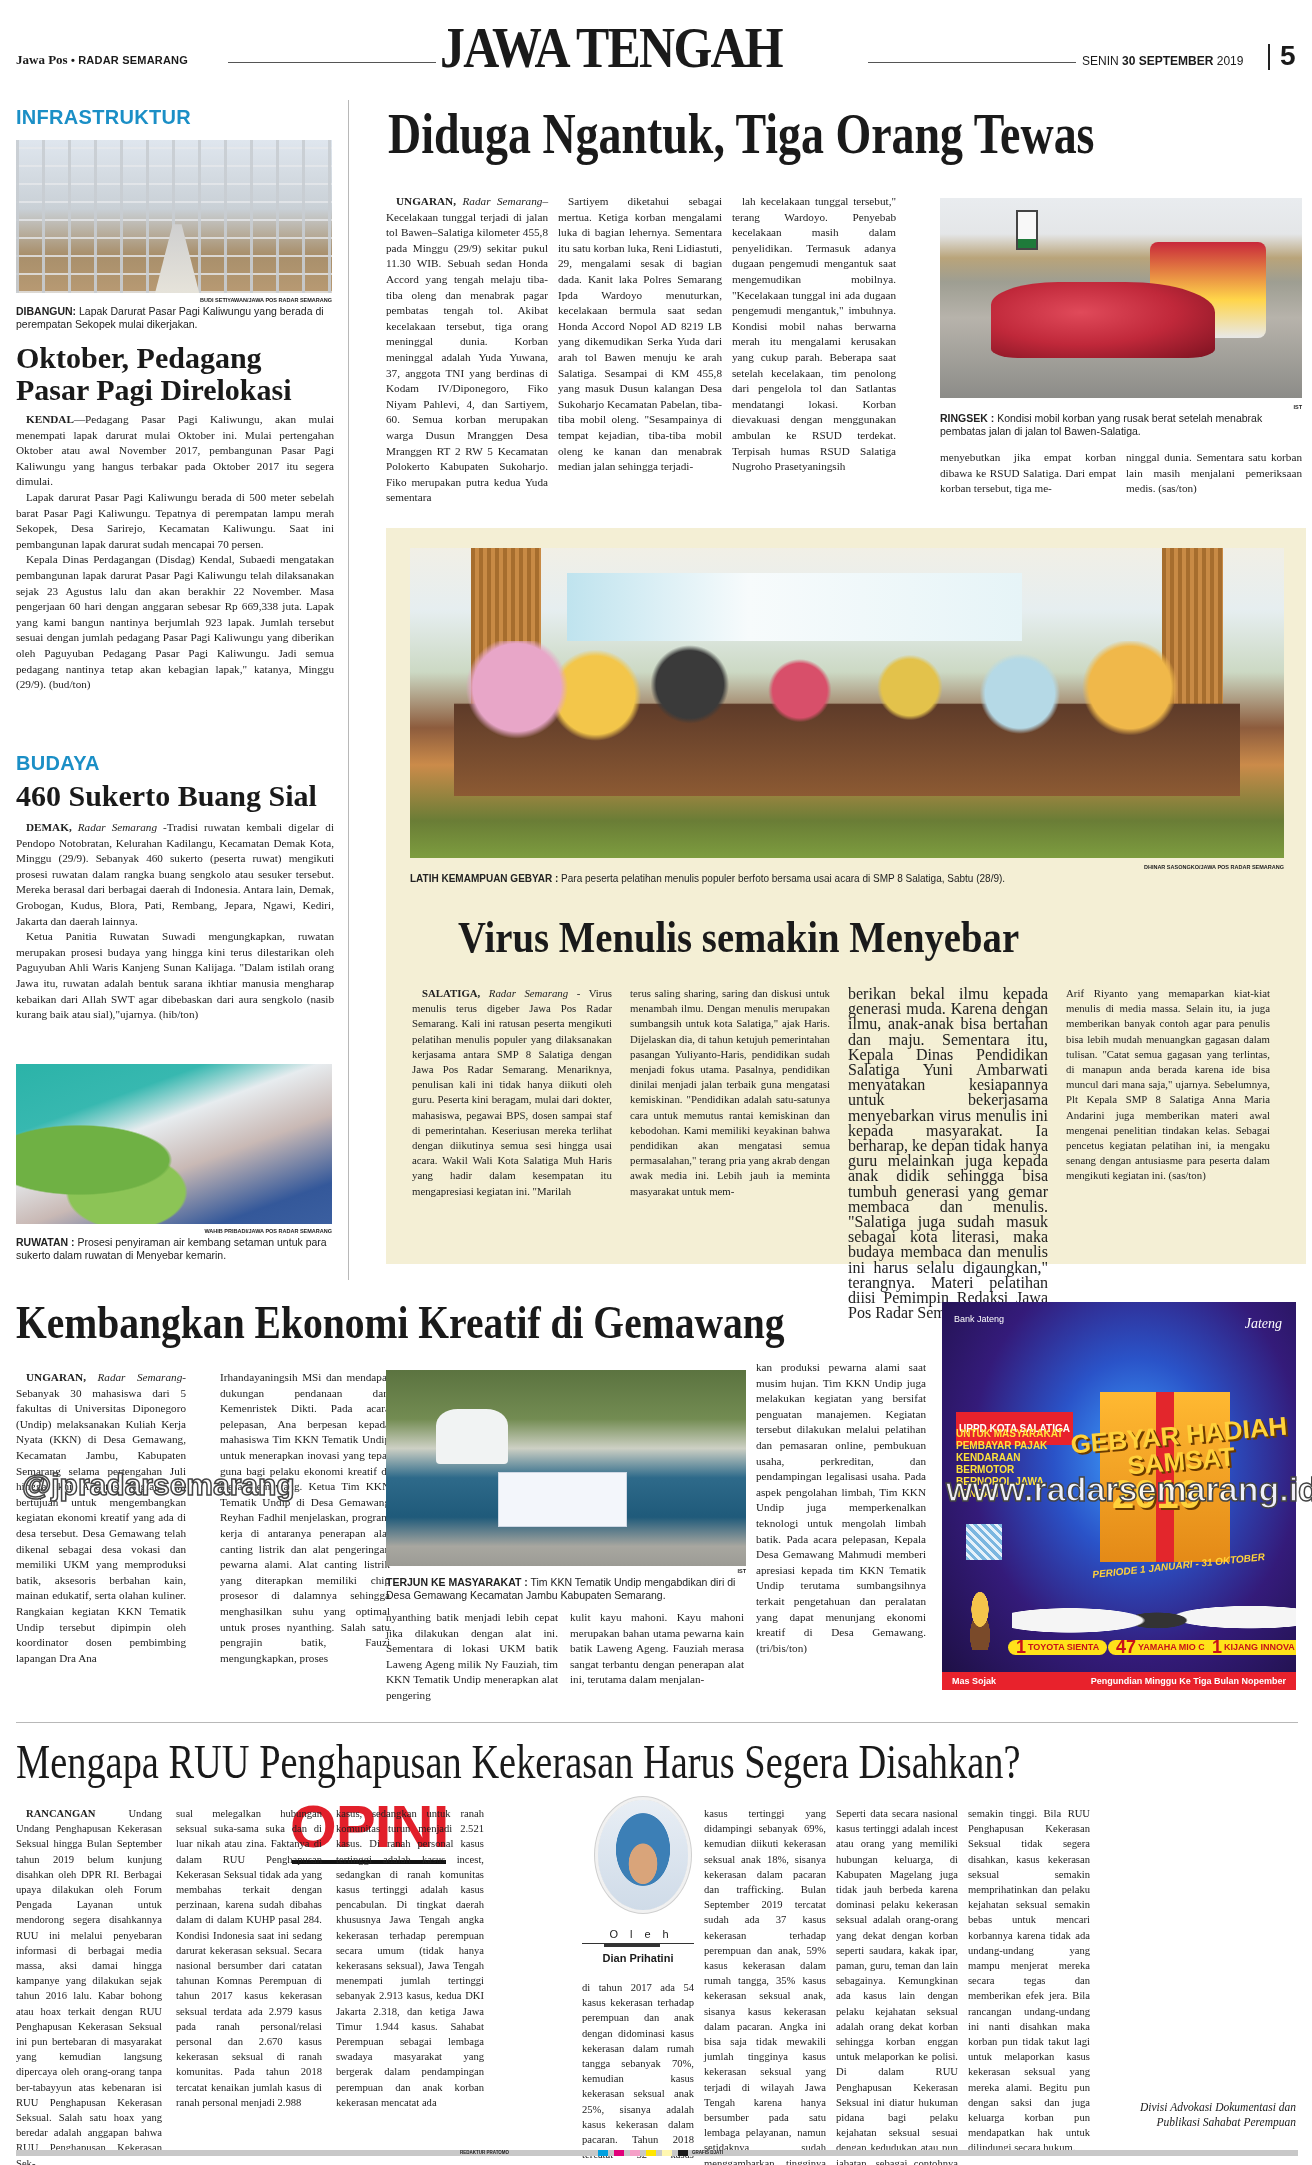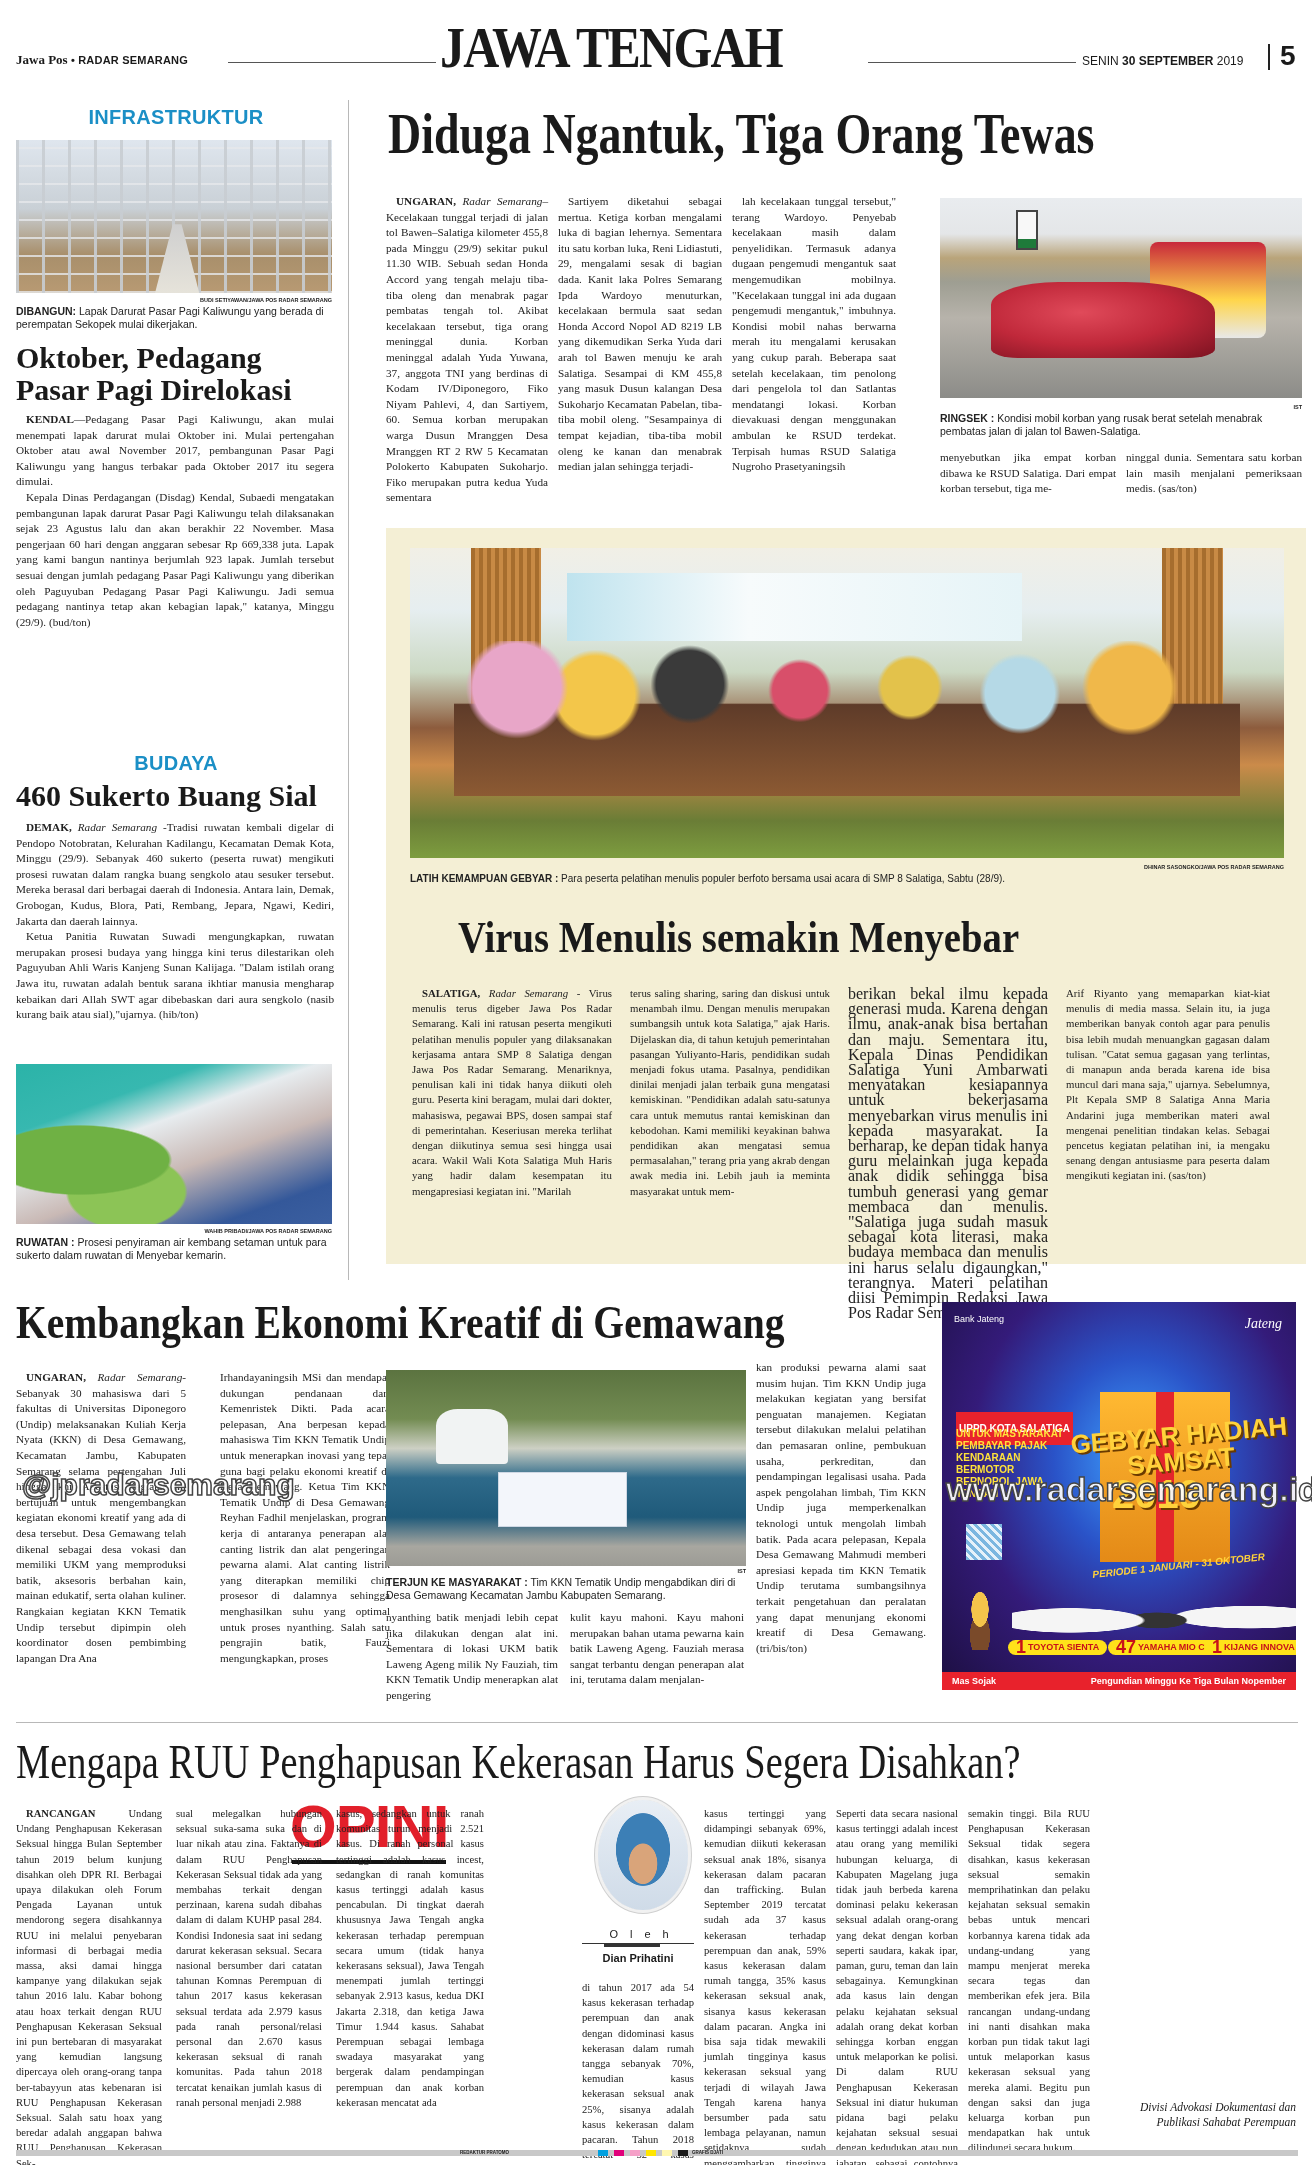--- a/index.html
+++ b/index.html
@@ -9,21 +9,21 @@
 
   
   .mast-left { left: 16px; top: 52px; font-size: 13px; font-family: "Liberation Serif", serif; font-weight: bold; white-space: nowrap; }
   .mast-left .rs { font-family: "Liberation Sans", sans-serif; font-size: 11px; letter-spacing: 0.2px; }
   .mast-line { height: 1px; background: #555; top: 62px; }
   .mast-title { left: 440px; top: 14px; font-family: "Liberation Serif", serif; font-weight: bold; font-size: 58px; letter-spacing: -2px; transform: scaleX(0.86); transform-origin: left top; white-space: nowrap; }
   .mast-date { left: 1082px; top: 54px; font-family: "Liberation Sans", sans-serif; font-size: 12px; white-space: nowrap; }
   .mast-sep { left: 1268px; top: 44px; width: 2px; height: 26px; background: #222; }
   .mast-page { left: 1280px; top: 40px; font-family: "Liberation Sans", sans-serif; font-weight: bold; font-size: 28px; }
 
-  .kicker { font-family: "Liberation Sans", sans-serif; font-weight: bold; color: #1b8fc6; font-size: 20px; text-align: center; letter-spacing: 0.3px; }
+  .kicker { font-family: "Liberation Sans", sans-serif; font-weight: bold; color: #1b8fc6; font-size: 20px; letter-spacing: 0.3px; }
   .photo-credit { font-family: "Liberation Sans", sans-serif; font-size: 5.5px; font-weight: bold; text-align: right; color: #222; }
   .caption { font-family: "Liberation Sans", sans-serif; font-size: 10.5px; line-height: 13px; color: #222; }
   .caption b { font-weight: bold; }
   .hl-side { font-family: "Liberation Serif", serif; font-weight: bold; font-size: 30px; line-height: 32px; }
   .body-text { font-family: "Liberation Serif", serif; font-size: 11.2px; line-height: 15.6px; text-align: justify; color: #222; }
   .body-text p { text-indent: 10px; }
   .body-text .lead { font-weight: bold; }
   .col { position: absolute; }
 
   .hl-main { font-family: "Liberation Serif", serif; font-weight: bold; white-space: nowrap; transform-origin: left top; }
@@ -123,20 +123,21 @@
 
 <div class="abs kicker" style="left:16px; top:106px; width:320px;">INFRASTRUKTUR</div>
 <div class="ph ph-infra" style="left:16px; top:140px; width:316px; height:153px;"></div>
 <div class="abs photo-credit" style="left:16px; top:297px; width:316px;">BUDI SETIYAWAN/JAWA POS RADAR SEMARANG</div>
 <div class="abs caption" style="left:16px; top:305px; width:318px;">
   <b>DIBANGUN:</b><span> Lapak Darurat Pasar Pagi Kaliwungu yang berada di perempatan Sekopek mulai dikerjakan.</span>
 </div>
 <div class="abs hl-side" style="left:16px; top:342px; width:320px;">Oktober, Pedagang Pasar Pagi Direlokasi</div>
 <div class="abs body-text" style="left:16px; top:412px; width:318px;">
   <p><span class="lead">KENDAL</span><span>—Pedagang Pasar Pagi Kaliwungu, akan mulai menempati lapak darurat mulai Oktober ini. Mulai pertengahan Oktober atau awal November 2017, pembangunan Pasar Pagi Kaliwungu yang hangus terbakar pada Oktober 2017 itu segera dimulai.</span></p>
+  <p>Lapak darurat Pasar Pagi Kaliwungu berada di 500 meter sebelah barat Pasar Pagi Kaliwungu. Tepatnya di perempatan lampu merah Sekopek, Desa Sarirejo, Kecamatan Kaliwungu. Saat ini pembangunan lapak darurat sudah mencapai 70 persen.</p>
   <p>Kepala Dinas Perdagangan (Disdag) Kendal, Subaedi mengatakan pembangunan lapak darurat Pasar Pagi Kaliwungu telah dilaksanakan sejak 23 Agustus lalu dan akan berakhir 22 November. Masa pengerjaan 60 hari dengan anggaran sebesar Rp 669,338 juta. Lapak yang kami bangun nantinya berjumlah 923 lapak. Jumlah tersebut sesuai dengan jumlah pedagang Pasar Pagi Kaliwungu yang diberikan oleh Paguyuban Pedagang Pasar Pagi Kaliwungu. Jadi semua pedagang nantinya tetap akan kebagian lapak," katanya, Minggu (29/9). (bud/ton)</p>
 </div>
 
 <div class="abs kicker" style="left:16px; top:752px; width:320px;">BUDAYA</div>
 <div class="abs hl-side" style="left:16px; top:780px; width:320px;">460 Sukerto Buang Sial</div>
 <div class="abs body-text" style="left:16px; top:820px; width:318px;">
   <p><span class="lead">DEMAK, </span><i>Radar Semarang</i><span> -Tradisi ruwatan kembali digelar di Pendopo Notobratan, Kelurahan Kadilangu, Kecamatan Demak Kota, Minggu (29/9). Sebanyak 460 sukerto (peserta ruwat) mengikuti prosesi ruwatan dalam rangka buang sengkolo atau sesuker tersebut. Mereka berasal dari berbagai daerah di Indonesia. Antara lain, Demak, Grobogan, Kudus, Blora, Pati, Rembang, Jepara, Ngawi, Kediri, Jakarta dan daerah lainnya.</span></p>
   <p>Ketua Panitia Ruwatan Suwadi mengungkapkan, ruwatan merupakan prosesi budaya yang hingga kini terus dilestarikan oleh Paguyuban Ahli Waris Kanjeng Sunan Kalijaga. "Dalam istilah orang Jawa itu, ruwatan adalah bentuk sarana ikhtiar manusia mengharap kebaikan dari Allah SWT agar dibebaskan dari aura sengkolo (nasib kurang baik atau sial),"ujarnya. (hib/ton)</p>
 </div>
 <div class="ph ph-ruwatan" style="left:16px; top:1064px; width:316px; height:160px;"></div>

